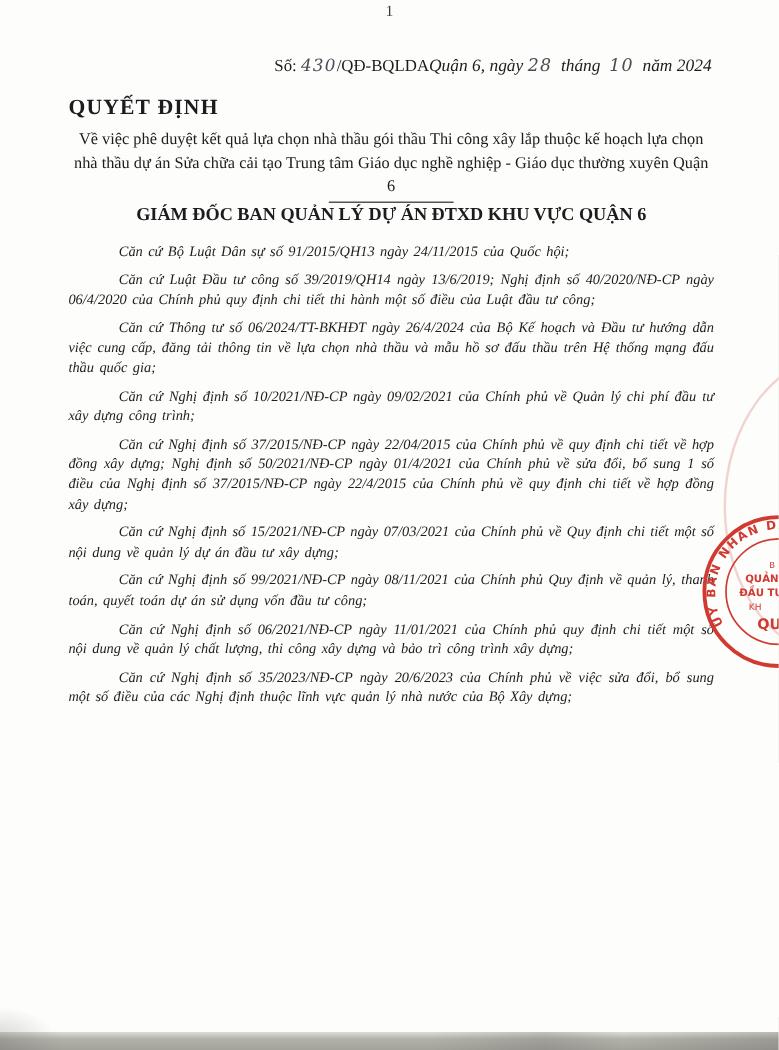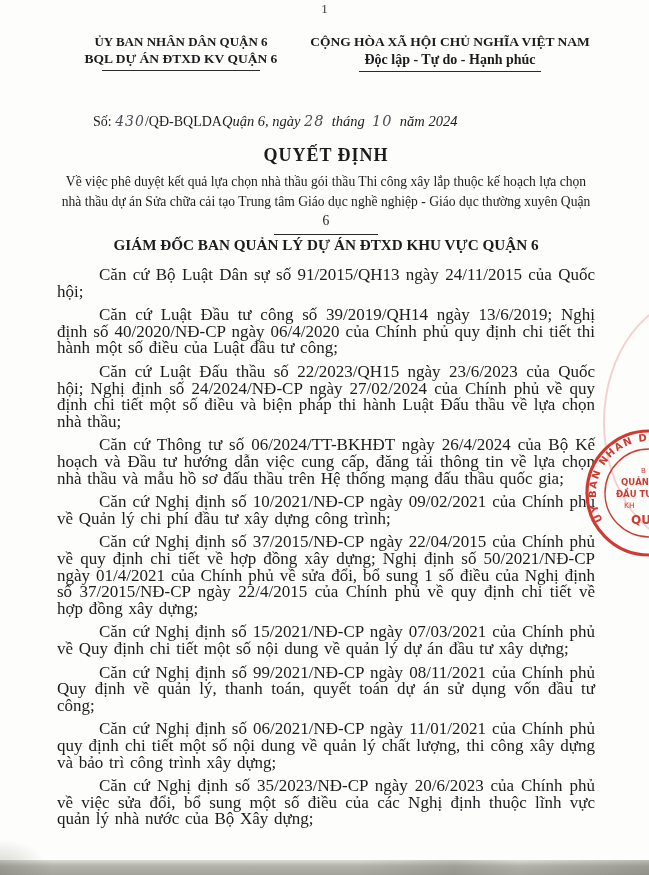--- a/index.html
+++ b/index.html
@@ -19,35 +19,36 @@
   .content{position:absolute;top:34px;left:57px;width:538px;}
   .header-row{display:flex;align-items:flex-start;}
   .header-left{width:248px;text-align:center;flex:0 0 auto;}
   .header-right{flex:1;text-align:center;}
   .org-line1{font-weight:bold;font-size:13px;white-space:nowrap;}
   .org-line2{font-weight:bold;font-size:13.5px;white-space:nowrap;margin-top:1px;}
   .org-underline{width:158px;border-top:1.6px solid #2a2a2c;margin:3px auto 0;}
   .nat-line1{font-weight:bold;font-size:13.5px;white-space:nowrap;}
   .nat-line2{font-weight:bold;font-size:14px;white-space:nowrap;margin-top:2px;}
   .nat-underline{width:182px;border-top:1.6px solid #2a2a2c;margin:3px auto 0;}
-  .meta-row{display:flex;justify-content:flex-start;margin-top:13px;align-items:baseline;}
+  .meta-row{display:flex;justify-content:flex-end;margin-top:13px;align-items:baseline;}
   .doc-number{font-size:14px;padding-left:36px;}
   .hand{color:#4c4c55;font-style:italic;font-family:"DejaVu Serif",serif;letter-spacing:1px;}
-  .dateline{font-style:italic;font-size:14.5px;padding-right:2px;margin-top:28px;}
-  .doc-title{text-align:center;font-weight:bold;font-size:18px;letter-spacing:1px;margin-top:15px;}
+  .dateline{font-style:italic;font-size:14.5px;padding-right:2px;}
+  .doc-title{font-weight:bold;font-size:18px;letter-spacing:1px;margin-top:15px;}
   .doc-subject{
     text-align:center;font-weight:normal;font-size:13.6px;line-height:1.45;
     margin:6px auto 0;width:538px;
   }
   .subject-underline{width:104px;border-top:1.6px solid #2a2a2c;margin:3px auto 0;}
   .issuer-heading{text-align:center;font-weight:bold;font-size:15.2px;margin-top:1px;white-space:nowrap;}
   .recitals{margin-top:13px;}
   .recitals p{
     margin:0 0 7px 0;
-    font-size:17px;line-height:16.6px;
+    font-style:italic;
+    font-size:12px;line-height:16.6px;
     text-align:justify;text-indent:42px;
     word-spacing:1.5px;
   }
   
   .stamp{position:absolute;top:427px;right:-66px;width:132px;height:132px;}
   .stamp svg{display:block;}
   .faint-arc{
     position:absolute;top:295px;right:-148px;width:190px;height:250px;
     border:2px solid rgba(205,60,52,0.22);border-radius:50%;
   }
@@ -67,49 +68,36 @@
 </style>
 </head>
 <body>
 
 <div class="page">
 
   <div class="page-number">1</div>
 
   <div class="content">
 
-    <div class="header-row">
-      <div class="header-left">
-        <div class="org-line1">ỦY BAN NHÂN DÂN QUẬN 6</div>
-        <div class="org-line2">BQL DỰ ÁN ĐTXD KV QUẬN 6</div>
-        <div class="org-underline"></div>
-      </div>
-      <div class="header-right">
-        <div class="nat-line1">CỘNG HÒA XÃ HỘI CHỦ NGHĨA VIỆT NAM</div>
-        <div class="nat-line2">Độc lập - Tự do - Hạnh phúc</div>
-        <div class="nat-underline"></div>
-      </div>
-    </div>
 
     <div class="meta-row">
       <div class="doc-number"><span>Số: </span><span class="hand">430</span><span>/QĐ-BQLDA</span></div>
       <div class="dateline"><span>Quận 6, ngày</span> <span class="hand">28</span>&nbsp; <span>tháng</span> &nbsp;<span class="hand">10</span>&nbsp; <span>năm 2024</span></div>
     </div>
 
     <div class="doc-title">QUYẾT ĐỊNH</div>
 
     <div class="doc-subject">Về việc phê duyệt kết quả lựa chọn nhà thầu gói thầu Thi công xây lắp thuộc kế hoạch lựa chọn nhà thầu dự án Sửa chữa cải tạo Trung tâm Giáo dục nghề nghiệp - Giáo dục thường xuyên Quận 6</div>
     <div class="subject-underline"></div>
 
     <div class="issuer-heading">GIÁM ĐỐC BAN QUẢN LÝ DỰ ÁN ĐTXD KHU VỰC QUẬN 6</div>
 
     <div class="recitals">
       <p>Căn cứ Bộ Luật Dân sự số 91/2015/QH13 ngày 24/11/2015 của Quốc hội;</p>
       <p>Căn cứ Luật Đầu tư công số 39/2019/QH14 ngày 13/6/2019; Nghị định số 40/2020/NĐ-CP ngày 06/4/2020 của Chính phủ quy định chi tiết thi hành một số điều của Luật đầu tư công;</p>
-      <p>Căn cứ Luật Đấu thầu số 22/2023/QH15 ngày 23/6/2023 của Quốc hội; Nghị định số 24/2024/NĐ-CP ngày 27/02/2024 của Chính phủ về quy định chi tiết một số điều và biện pháp thi hành Luật Đấu thầu về lựa chọn nhà thầu;</p>
       <p>Căn cứ Thông tư số 06/2024/TT-BKHĐT ngày 26/4/2024 của Bộ Kế hoạch và Đầu tư hướng dẫn việc cung cấp, đăng tải thông tin về lựa chọn nhà thầu và mẫu hồ sơ đấu thầu trên Hệ thống mạng đấu thầu quốc gia;</p>
       <p>Căn cứ Nghị định số 10/2021/NĐ-CP ngày 09/02/2021 của Chính phủ về Quản lý chi phí đầu tư xây dựng công trình;</p>
       <p>Căn cứ Nghị định số 37/2015/NĐ-CP ngày 22/04/2015 của Chính phủ về quy định chi tiết về hợp đồng xây dựng; Nghị định số 50/2021/NĐ-CP ngày 01/4/2021 của Chính phủ về sửa đổi, bổ sung 1 số điều của Nghị định số 37/2015/NĐ-CP ngày 22/4/2015 của Chính phủ về quy định chi tiết về hợp đồng xây dựng;</p>
       <p>Căn cứ Nghị định số 15/2021/NĐ-CP ngày 07/03/2021 của Chính phủ về Quy định chi tiết một số nội dung về quản lý dự án đầu tư xây dựng;</p>
       <p>Căn cứ Nghị định số 99/2021/NĐ-CP ngày 08/11/2021 của Chính phủ Quy định về quản lý, thanh toán, quyết toán dự án sử dụng vốn đầu tư công;</p>
       <p>Căn cứ Nghị định số 06/2021/NĐ-CP ngày 11/01/2021 của Chính phủ quy định chi tiết một số nội dung về quản lý chất lượng, thi công xây dựng và bảo trì công trình xây dựng;</p>
       <p>Căn cứ Nghị định số 35/2023/NĐ-CP ngày 20/6/2023 của Chính phủ về việc sửa đổi, bổ sung một số điều của các Nghị định thuộc lĩnh vực quản lý nhà nước của Bộ Xây dựng;</p>
     </div>
   </div>
 

